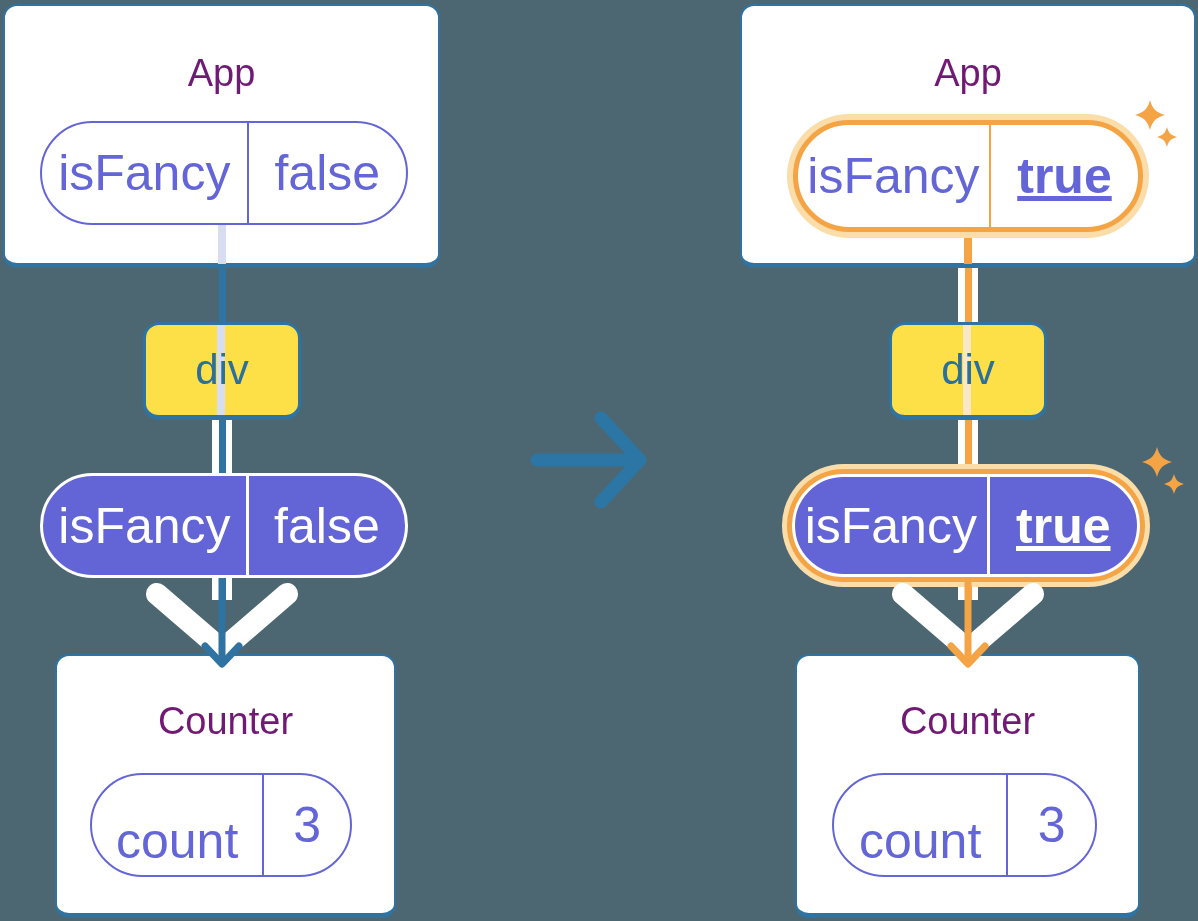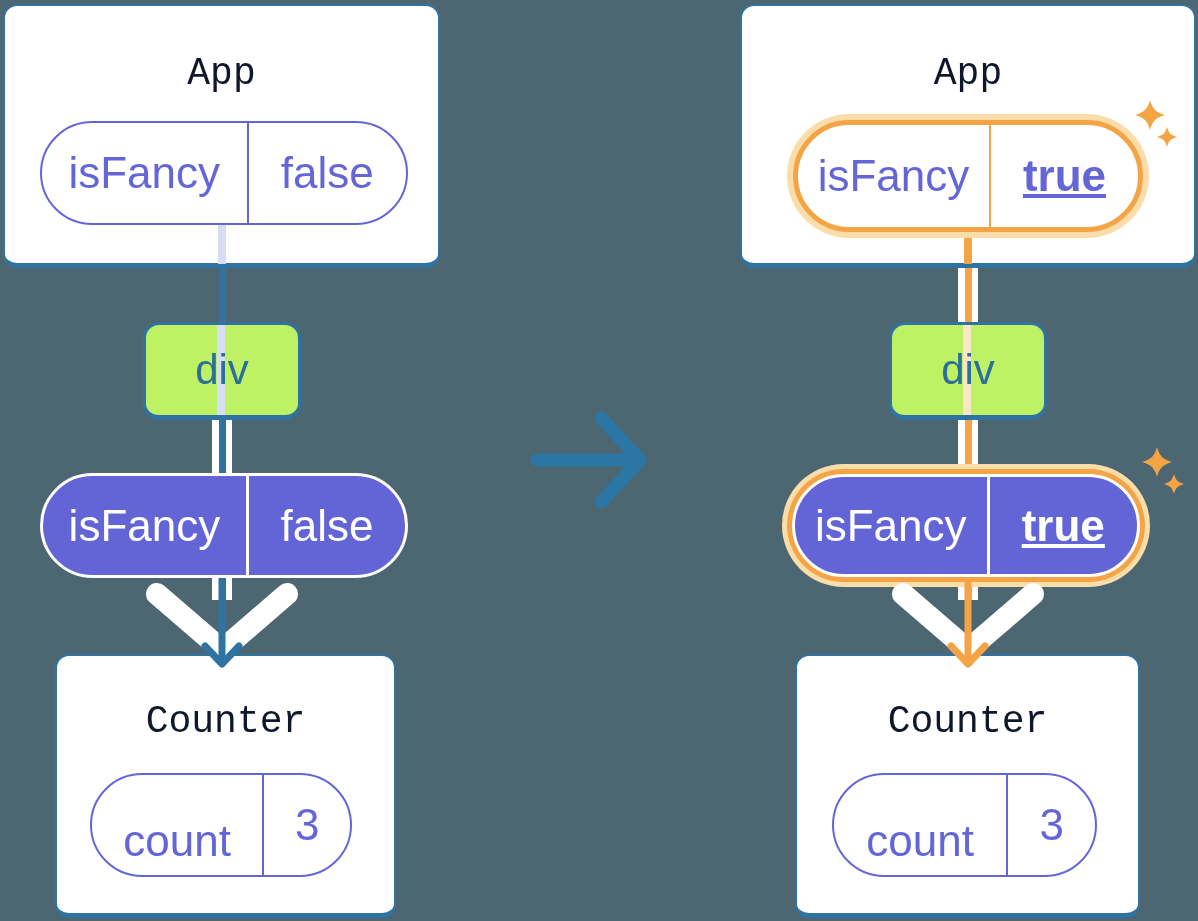--- a/index.html
+++ b/index.html
@@ -18,33 +18,32 @@
     border-bottom-width:5px;
     border-radius:14px;
     box-sizing:border-box;
     z-index:2;
   }
   .card-title{
     position:absolute;left:0;right:0;
     text-align:center;
     font-size:38px;
     font-weight:500;
-    color:#0f172a;
+    color:#701a75;
     z-index:3;
-    font-family:Liberation Mono, monospace;
   }
   
   .pill{
     position:absolute;
     display:flex;
     align-items:stretch;
     border-radius:999px;
     box-sizing:border-box;
     z-index:4;
-    font-size:44px;
+    font-size:50px;
   }
   .pill .seg{
     display:flex;align-items:center;justify-content:center;
     white-space:nowrap;
   }
   .pill .seg.name{width:56.5%;}
   .pill .seg.value{width:43.5%;}
   .pill.counter-pill .seg.name{width:66.5%;margin-top:32px;}
   .pill.counter-pill .seg.value{width:33.5%;}
   .pill.outline{
@@ -70,21 +69,21 @@
     background:#6365D6;
     border:3px solid #fff;
     box-shadow:0 0 0 5px #F4A445, 0 0 0 10px #FBDDA9;
     color:#fff;
   }
   .pill.flash-solid .seg.value{border-left:3px solid #fff;}
   .bold{font-weight:bold;text-decoration:underline;}
   
   .divbox{
     position:absolute;
-    background:#bef264;
+    background:#fde047;
     border:3px solid #2E73A1;
     border-bottom-width:5px;
     border-radius:16px;
     box-sizing:border-box;
     z-index:2;
   }
   .divbox .label{
     position:absolute;left:0;right:0;top:0;bottom:0;
     display:flex;align-items:center;justify-content:center;
     font-size:42px;color:#2C6F9B;

